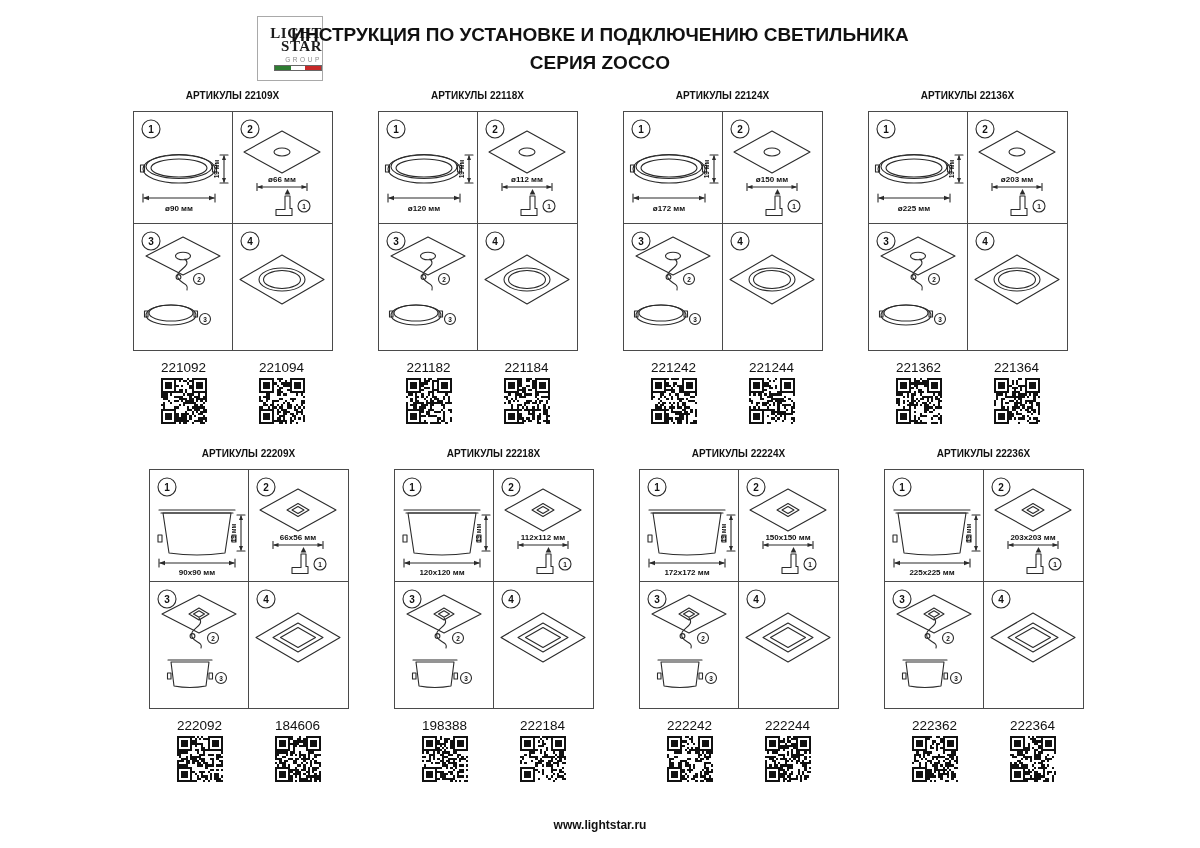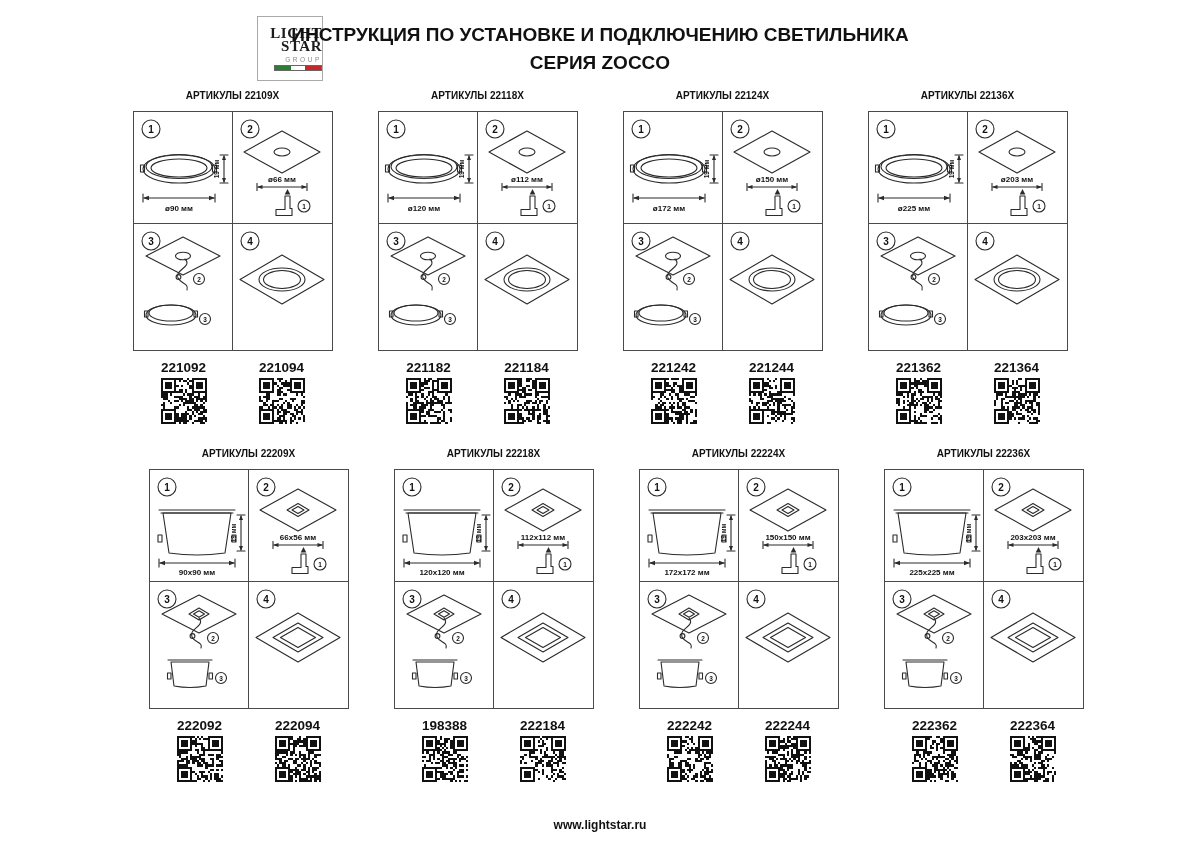--- a/index.html
+++ b/index.html
@@ -35,21 +35,21 @@
   .grid{
     width:198px;height:238px;border:1.2px solid #4a4a4a;background:#fff;
     display:grid;grid-template-columns:99px 99px;grid-template-rows:112px 126px;
   }
   .cell{position:relative;}
   .cell.c1{border-right:1px solid #4a4a4a;border-bottom:1px solid #4a4a4a;}
   .cell.c2{border-bottom:1px solid #4a4a4a;}
   .cell.c3{border-right:1px solid #4a4a4a;}
   .articles{display:flex;justify-content:center;gap:26px;margin-top:9px;}
   .article{width:72px;}
-  .code{font-size:13.5px;font-weight:bold;color:#111;margin-bottom:3px;}
+  .code{font-size:13.5px;font-weight:normal;color:#111;margin-bottom:3px;}
   .qr{width:46px;height:46px;margin:0 auto;}
   
   .footer{position:absolute;left:0;right:0;bottom:16px;text-align:center;
     font-size:12px;font-weight:bold;color:#111;}
   
   svg text{font-family:"Liberation Sans", sans-serif;fill:#111;}
   .d{fill:none;stroke:#2b2b2b;stroke-width:1.1;stroke-linejoin:round;stroke-linecap:round;}
   .f{fill:#2b2b2b;stroke:none;}
   .bt{font-size:10px;font-weight:bold;}
   .dim{font-size:8px;font-weight:bold;}
@@ -1815,21 +1815,21 @@
               <rect x="14" y="40" width="2" height="2"></rect>
               <rect x="16" y="40" width="2" height="2"></rect>
               <rect x="24" y="40" width="2" height="2"></rect>
               <rect x="28" y="40" width="2" height="2"></rect>
               <rect x="36" y="40" width="2" height="2"></rect>
               <rect x="38" y="40" width="2" height="2"></rect>
               <rect x="40" y="40" width="2" height="2"></rect>
             </svg></div>
     </div>
     <div class="article">
-      <div class="code">222094</div>
+      <div class="code">184606</div>
       <div class="qr"><svg viewBox="0 0 42 42" width="46" height="46" shape-rendering="crispEdges" fill="#111">
               <rect x="0" y="0" width="14" height="14"></rect>
               <rect fill="#fff" x="2" y="2" width="10" height="10"></rect>
               <rect x="4" y="4" width="6" height="6"></rect>
               <rect x="28" y="0" width="14" height="14"></rect>
               <rect fill="#fff" x="30" y="2" width="10" height="10"></rect>
               <rect x="32" y="4" width="6" height="6"></rect>
               <rect x="0" y="28" width="14" height="14"></rect>
               <rect fill="#fff" x="2" y="30" width="10" height="10"></rect>
               <rect x="4" y="32" width="6" height="6"></rect>

